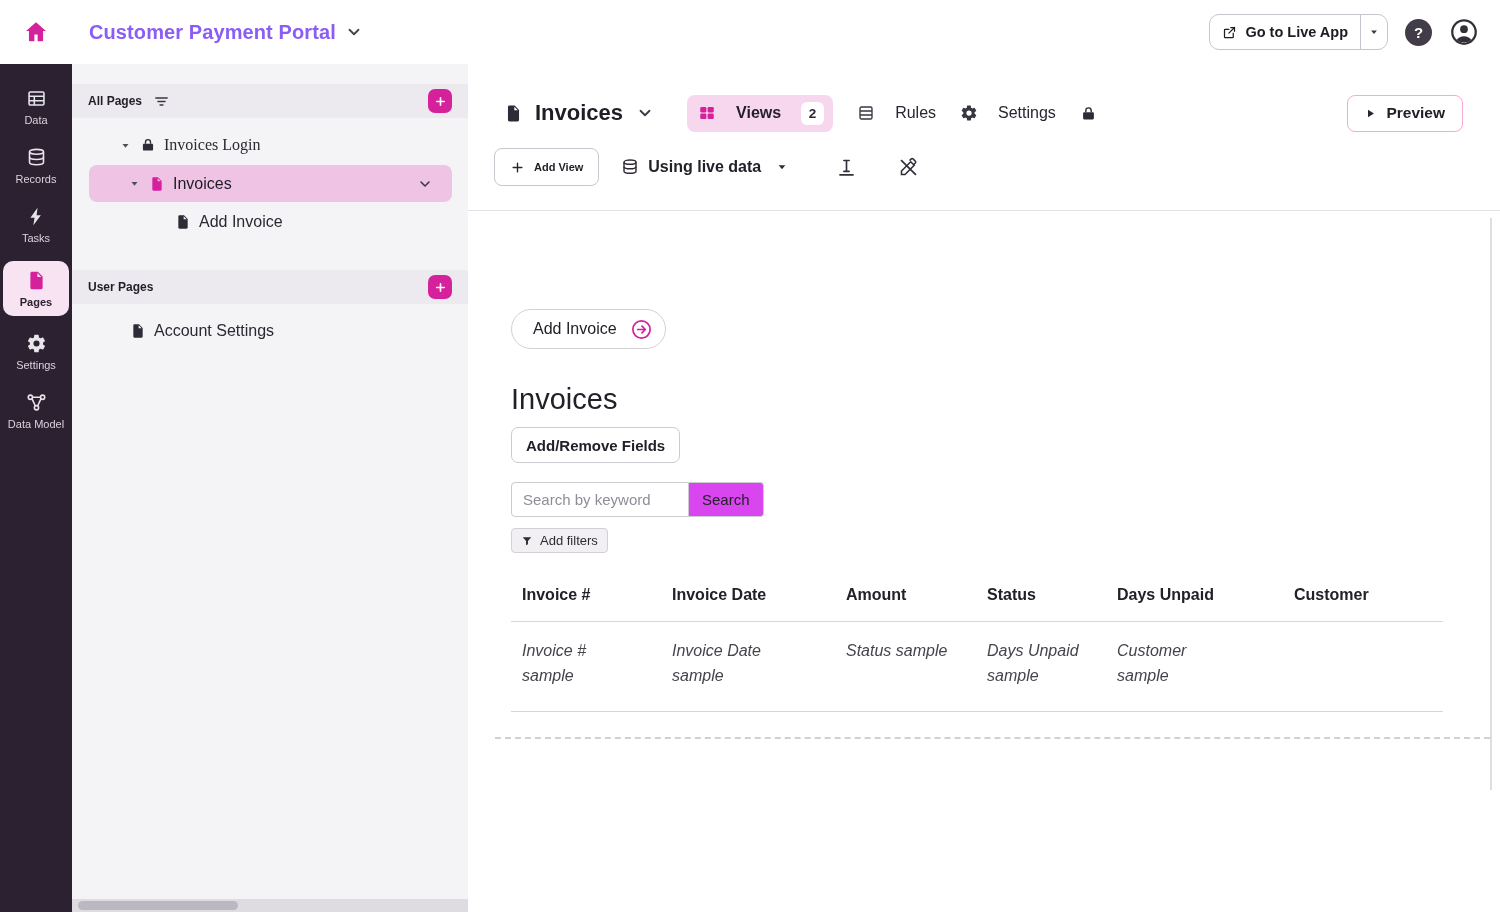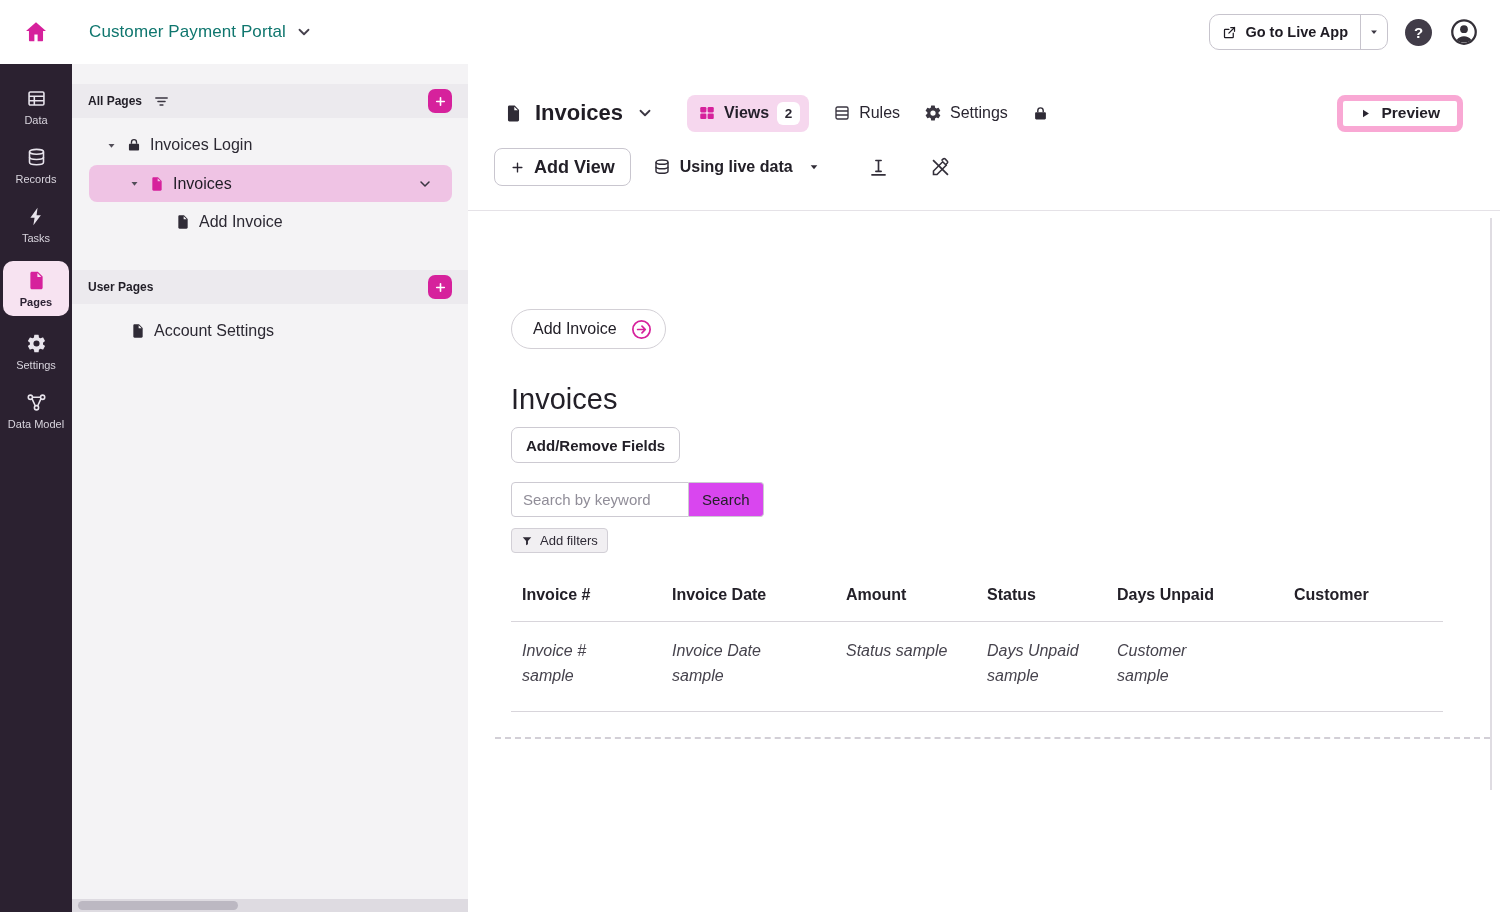--- a/index.html
+++ b/index.html
@@ -8,21 +8,21 @@
     font-family:"Liberation Sans", sans-serif;
     background:#ffffff; color:#232028;
     position:relative; overflow:hidden;
   }
   svg { display:block; }
 
   
   .topbar { position:absolute; left:0; top:0; width:1500px; height:64px; background:#fff; display:flex; align-items:center; z-index:5; }
   .home-box { width:72px; display:flex; justify-content:center; }
   .home-ic { width:26px; height:26px; color:var(--accent,#d6219c); cursor:pointer; }
-  .app-title { font-size:17px; font-weight:400; margin-left:17px; color:#0f766e; letter-spacing:.1px; }
+  .app-title { font-size:20px; font-weight:700; margin-left:17px; color:#8b5cf6; letter-spacing:.1px; }
   .title-caret { width:18px; height:18px; color:#46424d; margin-left:9px; cursor:pointer; }
   .topbar-right { margin-left:auto; display:flex; align-items:center; gap:17px; padding-right:21px; }
   .split-btn { display:flex; align-items:stretch; border:1px solid #c7c4cd; border-radius:10px; height:36px; overflow:hidden; background:#fff; }
   .split-main { display:flex; align-items:center; gap:8px; padding:0 12px; font-size:14.5px; font-weight:700; color:#1e1b23; cursor:pointer; }
   .split-main svg { width:15px; height:15px; color:#1e1b23; }
   .split-caret { display:flex; align-items:center; justify-content:center; width:27px; border-left:1px solid #c7c4cd; cursor:pointer; }
   .split-caret svg { width:14px; height:14px; color:#3c3843; }
   .help-btn { width:27px; height:27px; border-radius:50%; background:#413c48; color:#fff; font-weight:700; font-size:15px; display:flex; align-items:center; justify-content:center; cursor:pointer; }
   .avatar-btn { width:30px; height:30px; color:#343038; cursor:pointer; }
 
@@ -37,50 +37,50 @@
   
   .pages-panel { position:absolute; left:72px; top:64px; width:396px; height:848px; background:var(--panel-bg,#f4f3f5); padding-top:20px; }
   .section-head { height:34px; background:var(--panel-header-bg,#eceaee); display:flex; align-items:center; padding:0 16px; }
   .section-head.user { margin-top:30px; }
   .section-title { font-size:12px; font-weight:700; color:#211e27; }
   .filter-ic { width:17px; height:17px; margin-left:11px; color:#3a3641; cursor:pointer; }
   .add-page-btn { margin-left:auto; width:24px; height:24px; border-radius:7px; background:var(--accent,#d6219c); color:#fff; display:flex; align-items:center; justify-content:center; cursor:pointer; }
   .add-page-btn svg { width:13px; height:13px; }
   .tree { padding-top:9px; }
   .tree-row { height:36px; display:flex; align-items:center; font-size:16px; color:#2c2933; cursor:pointer; gap:8px; }
-  .row-login { padding-left:33px; }
+  .row-login { padding-left:47px;font-family:Liberation Serif, serif; }
   .caret-ic { width:13px; height:13px; color:#514d58; flex:none; }
   .lock-ic { width:16px; height:16px; color:#2f2b36; flex:none; }
   .page-ic-sm { width:16px; height:16px; color:#2f2b36; flex:none; }
   .row-selected { margin:2px 16px 2px 17px; height:37px; border-radius:8px; background:var(--selected-row-bg,#efc3e4); padding-left:39px; color:#1f1c25; font-weight:500; }
   .row-selected .page-ic-sm { color:var(--accent,#d6219c); }
   .row-selected .chev-right { margin-left:auto; margin-right:19px; width:16px; height:16px; color:#3b3642; }
   .row-child { padding-left:103px; }
   .row-account { padding-left:58px; }
   .panel-scrollbar { position:absolute; left:0; bottom:0; width:100%; height:13px; background:#dedbe1; cursor:pointer; }
   .panel-scrollbar .thumb { position:absolute; left:6px; top:2px; height:9px; width:160px; border-radius:5px; background:#bcb8c2; }
 
   
   .main { position:absolute; left:468px; top:64px; width:1032px; height:848px; background:#fff; }
   .toolbar { padding:28px 37px 0 36px; }
   .tb-row1 { display:flex; align-items:center; height:42px; }
   .page-ic { width:19px; height:19px; color:#2f2b36; }
   .tb-title { font-size:22px; font-weight:700; color:#201d25; margin-left:12px; }
   .tb-title-caret { width:18px; height:18px; color:#3c3843; margin-left:13px; cursor:pointer; }
   .tabs { display:flex; align-items:center; margin-left:33px; gap:24px; }
-  .tab { display:flex; align-items:center; gap:8px; font-size:16px; color:#2a2631; cursor:pointer;justify-content:space-between; }
+  .tab { display:flex; align-items:center; gap:20px; font-size:16px; color:#2a2631; cursor:pointer;justify-content:space-between; }
   .tab svg { width:18px; height:18px; color:#3a3641; }
   .tab-views { background:var(--views-tab-bg,#f6d7ee); border-radius:8px; height:37px; padding:0 9px 0 11px; font-weight:700; color:#231f2a; }
   .tab-views svg { color:var(--accent,#d6219c); }
   .views-badge { background:#fff; border-radius:6px; min-width:23px; height:23px; display:flex; align-items:center; justify-content:center; font-size:13.5px; font-weight:600; color:#2a2631; padding:0 5px; }
   .tab-lock { width:17px; height:17px; color:#2f2b36; cursor:pointer; }
-  .preview-btn { margin-left:auto; display:flex; align-items:center; gap:10px; height:37px; border:6px solid #f9a8d4; border-radius:8px; background:#fff; padding:0 17px; font-size:15.5px; font-weight:600; color:#232028; cursor:pointer; font-family:inherit; }
+  .preview-btn { margin-left:auto; display:flex; align-items:center; gap:10px; height:37px; border:1px solid #f9a8d4; border-radius:8px; background:#fff; padding:0 17px; font-size:15.5px; font-weight:600; color:#232028; cursor:pointer; font-family:inherit; }
   .preview-btn svg { width:11px; height:11px; color:#2a2631; }
   .tb-row2 { display:flex; align-items:center; margin-top:14px; height:38px; margin-left:-10px; }
-  .add-view-btn { display:flex; align-items:center; gap:9px; height:38px; border:1px solid #c9c6cf; border-radius:8px; background:#fff; padding:0 15px; font-size:18px; font-weight:600; color:#232028; cursor:pointer; font-family:inherit; }
+  .add-view-btn { display:flex; align-items:center; gap:9px; height:38px; border:1px solid #c9c6cf; border-radius:8px; background:#fff; padding:0 15px; font-size:11px; font-weight:600; color:#232028; cursor:pointer; font-family:inherit; }
   .add-view-btn svg { width:15px; height:15px; color:#2a2631; }
   .live-data { display:flex; align-items:center; gap:9px; margin-left:22px; cursor:pointer; font-size:16px; font-weight:600; color:#232028; }
   .live-data .db { width:18px; height:18px; color:#2f2b36; }
   .live-data .car { width:16px; height:16px; color:#2f2b36; margin-left:4px; }
   .tool-ic { width:21px; height:21px; color:#332f3a; cursor:pointer; }
   .ibeam { margin-left:46px; }
   .penslash { margin-left:41px; }
   .tb-divider { height:1px; background:#e5e2e7; margin:24px -37px 0 -36px; }
 
   

